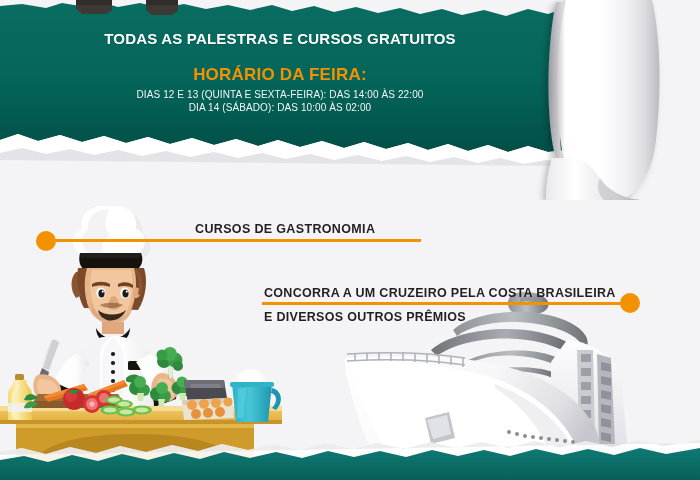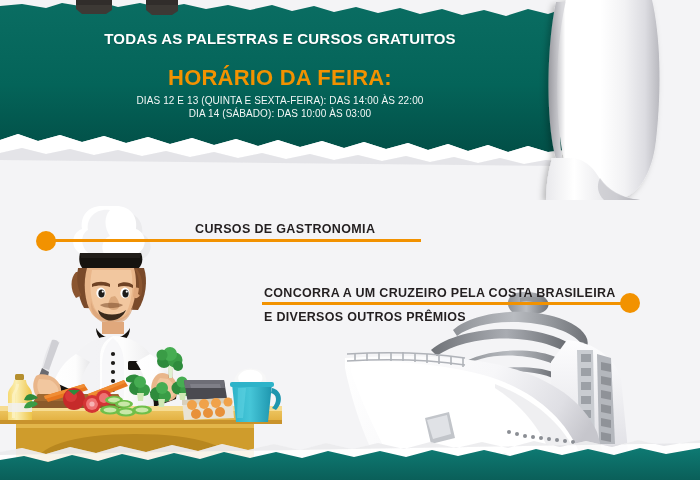--- a/index.html
+++ b/index.html
@@ -33,21 +33,21 @@
   .headline {
     margin-top: 30px;
     font-size: 15px;
     font-weight: bold;
     letter-spacing: .2px;
     color: #ffffff;
     text-shadow: 0 1px 1px rgba(0,0,0,.18);
   }
   .sub-title {
     margin-top: 18px;
-    font-size: 22px;
+    font-size: 17px;
     font-weight: bold;
     color: #f29200;
     letter-spacing: .2px;
   }
   .sub-line {
     margin-top: 4px;
     font-size: 10px;
     font-weight: normal;
     color: #f2f6f5;
     letter-spacing: .1px;
@@ -192,21 +192,21 @@
           C620,198 606,190 598,176 C592,166 584,160 574,158 Z"></path>
         <path fill="#b5b5bb" opacity=".5" d="
           M600,178 C608,190 622,198 640,200 L604,200 C598,194 596,186 600,178 Z"></path>
       </g>
     </svg>
 
     <div class="banner-text">
       <div class="headline">TODAS AS PALESTRAS E CURSOS GRATUITOS</div>
       <div class="sub-title">HORÁRIO DA FEIRA:</div>
       <div class="sub-line">DIAS 12 E 13 (QUINTA E SEXTA-FEIRA): DAS 14:00 ÀS 22:00</div>
-      <div class="sub-line second">DIA 14 (SÁBADO): DAS 10:00 ÀS 03:00</div>
+      <div class="sub-line second">DIA 14 (SÁBADO): DAS 10:00 ÀS 02:00</div>
     </div>
   </div>
 
   <svg class="art chef" width="300" height="270" viewBox="0 0 300 270">
     <defs>
       <linearGradient id="tableTop" x1="0" y1="0" x2="0" y2="1">
         <stop offset="0%" stop-color="#f0cb6a"></stop>
         <stop offset="100%" stop-color="#e0ab38"></stop>
       </linearGradient>
       <linearGradient id="oilG" x1="0" y1="0" x2="1" y2="0">

